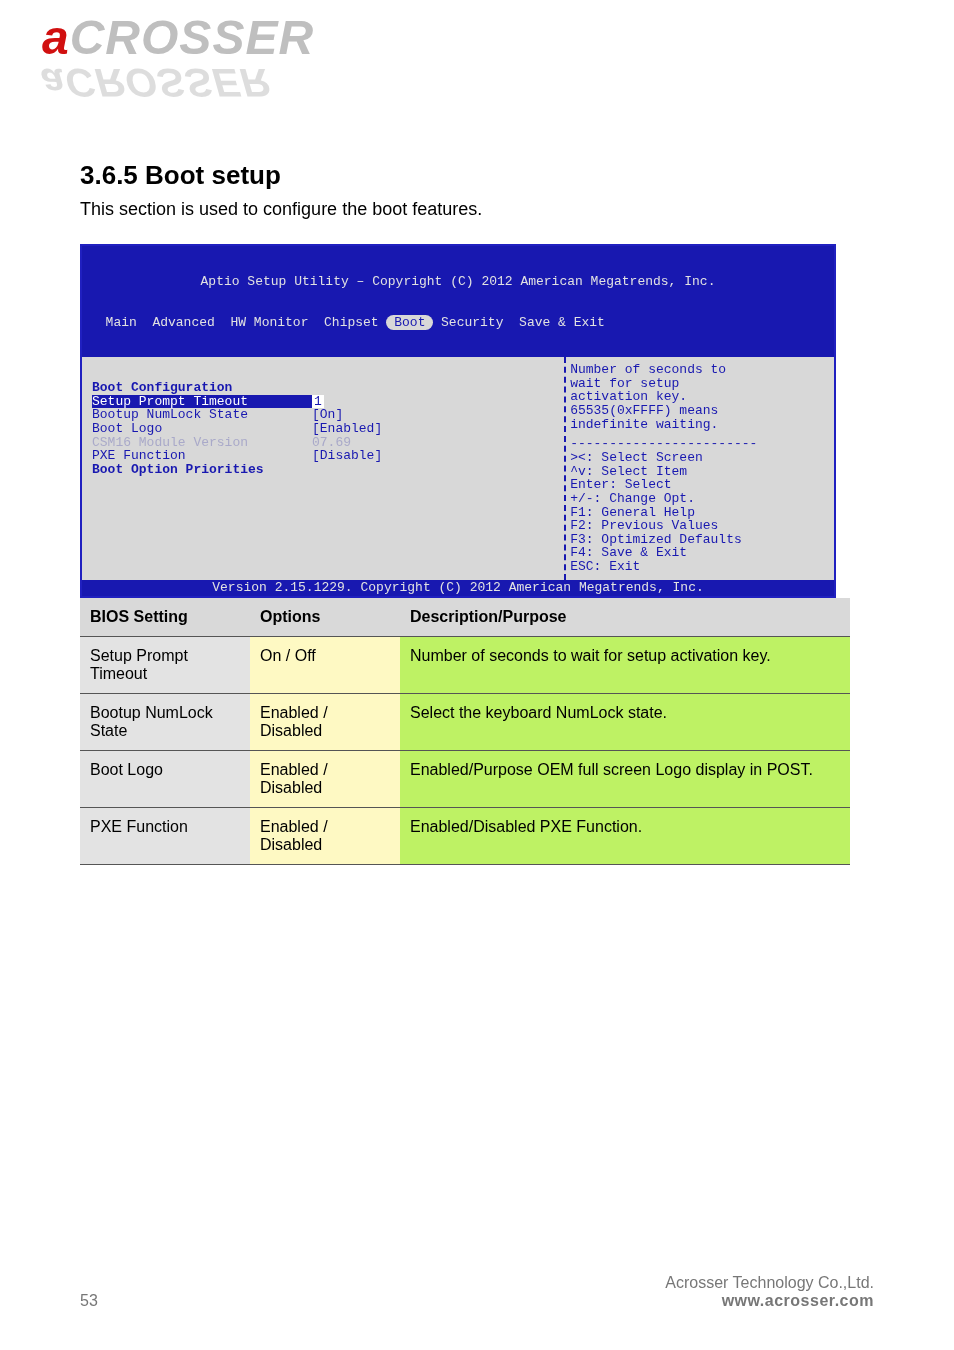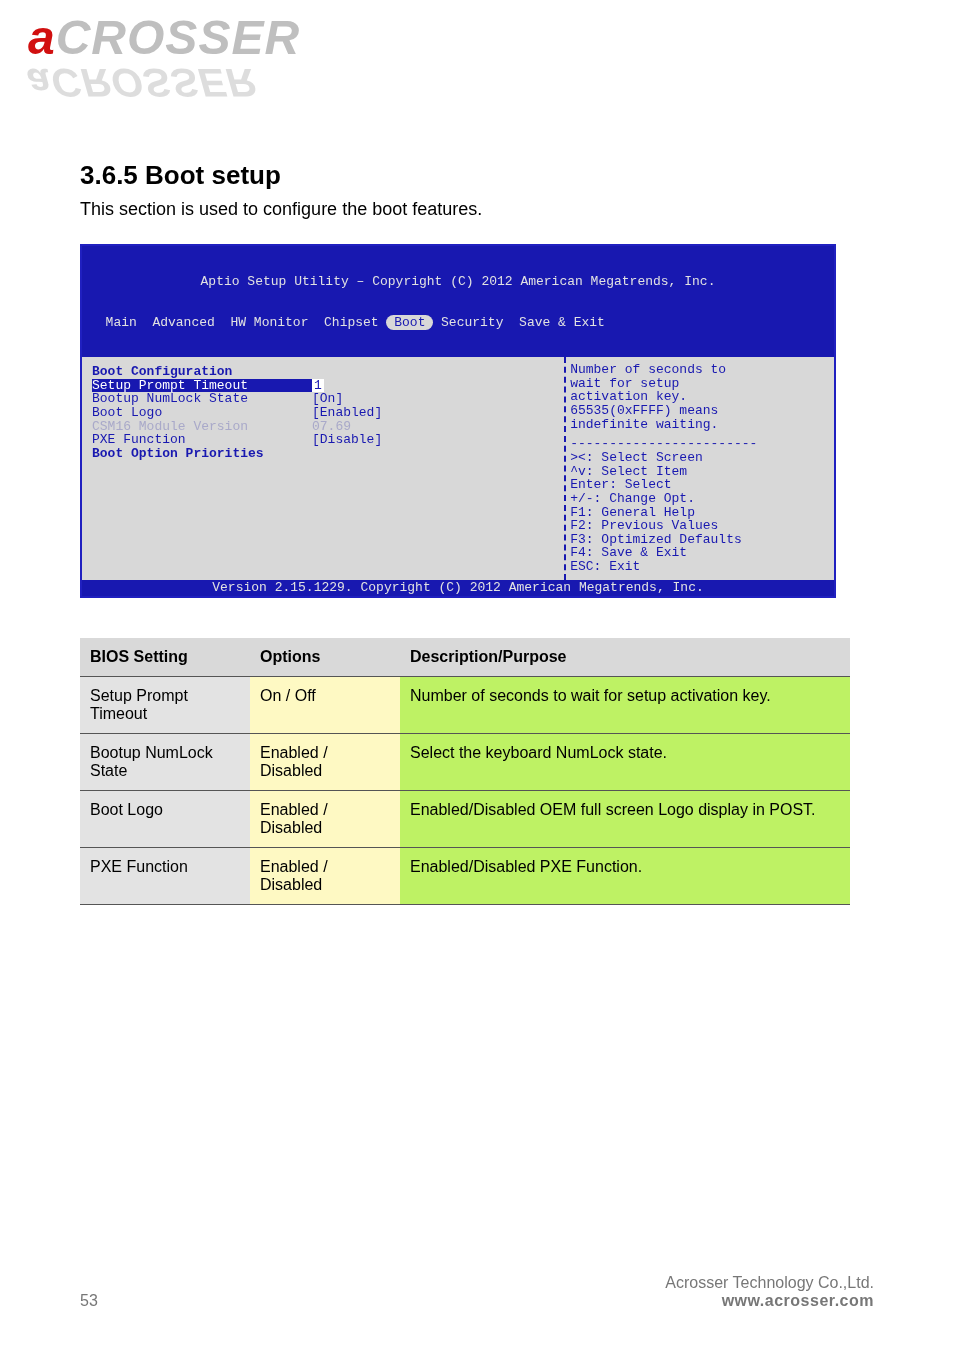--- a/index.html
+++ b/index.html
@@ -7,21 +7,21 @@
     padding: 0;
     font-family: Arial, sans-serif;
     width: 954px;
     height: 1350px;
     background: #fff;
     position: relative;
   }
   .logo {
     position: absolute;
     top: 10px;
-    left: 28px;
+    left: 42px;
     font-family: Arial, sans-serif;
     font-weight: bold;
     font-style: italic;
     font-size: 48px;
     letter-spacing: 1px;
     text-align: center;
   }
   .logo .a-red { color: #d11010; }
   .logo .rest { color: #bfbfbf; }
   .logo .shadow {
@@ -65,21 +65,21 @@
     color: #1818b0;
     border-radius: 8px;
   }
   .bios-body {
     display: flex;
     background: #d8d8d8;
     color: #1818b0;
   }
   .bios-left {
     width: 470px;
-    padding: 8px 6px 6px 10px;
+    padding: 24px 6px 6px 10px;
   }
   .bios-right {
     width: 262px;
     padding: 6px 4px 6px 4px;
     border-left: 2px dashed #1818b0;
   }
   .bios-left .row {
     display: flex;
     white-space: pre;
   }
@@ -102,21 +102,20 @@
   .bios-right .keys { white-space: pre; }
   .bios-footer {
     background: #1818b0;
     color: #e2e2e2;
     text-align: center;
     padding: 1px 0 2px;
   }
   
   table.opts {
     width: 770px;
-    margin-top: 40px;
     border-collapse: collapse;
     font-size: 16px;
   }
   table.opts th {
     background: #d9d9d9;
     font-weight: bold;
     padding: 10px 10px;
     text-align: left;
     border-bottom: 1px solid #555;
   }
@@ -220,21 +219,21 @@
           <td class="c3">Number of seconds to wait for setup activation key.</td>
         </tr>
         <tr>
           <td class="c1">Bootup NumLock State</td>
           <td class="c2">Enabled / Disabled</td>
           <td class="c3">Select the keyboard NumLock state.</td>
         </tr>
         <tr>
           <td class="c1">Boot Logo</td>
           <td class="c2">Enabled / Disabled</td>
-          <td class="c3">Enabled/Disabled OEM full screen Logo display in POST.</td>
+          <td class="c3">Enabled/Purpose OEM full screen Logo display in POST.</td>
         </tr>
         <tr>
           <td class="c1">PXE Function</td>
           <td class="c2">Enabled / Disabled</td>
           <td class="c3">Enabled/Disabled PXE Function.</td>
         </tr>
       </tbody>
   </table>
 </div>
 

